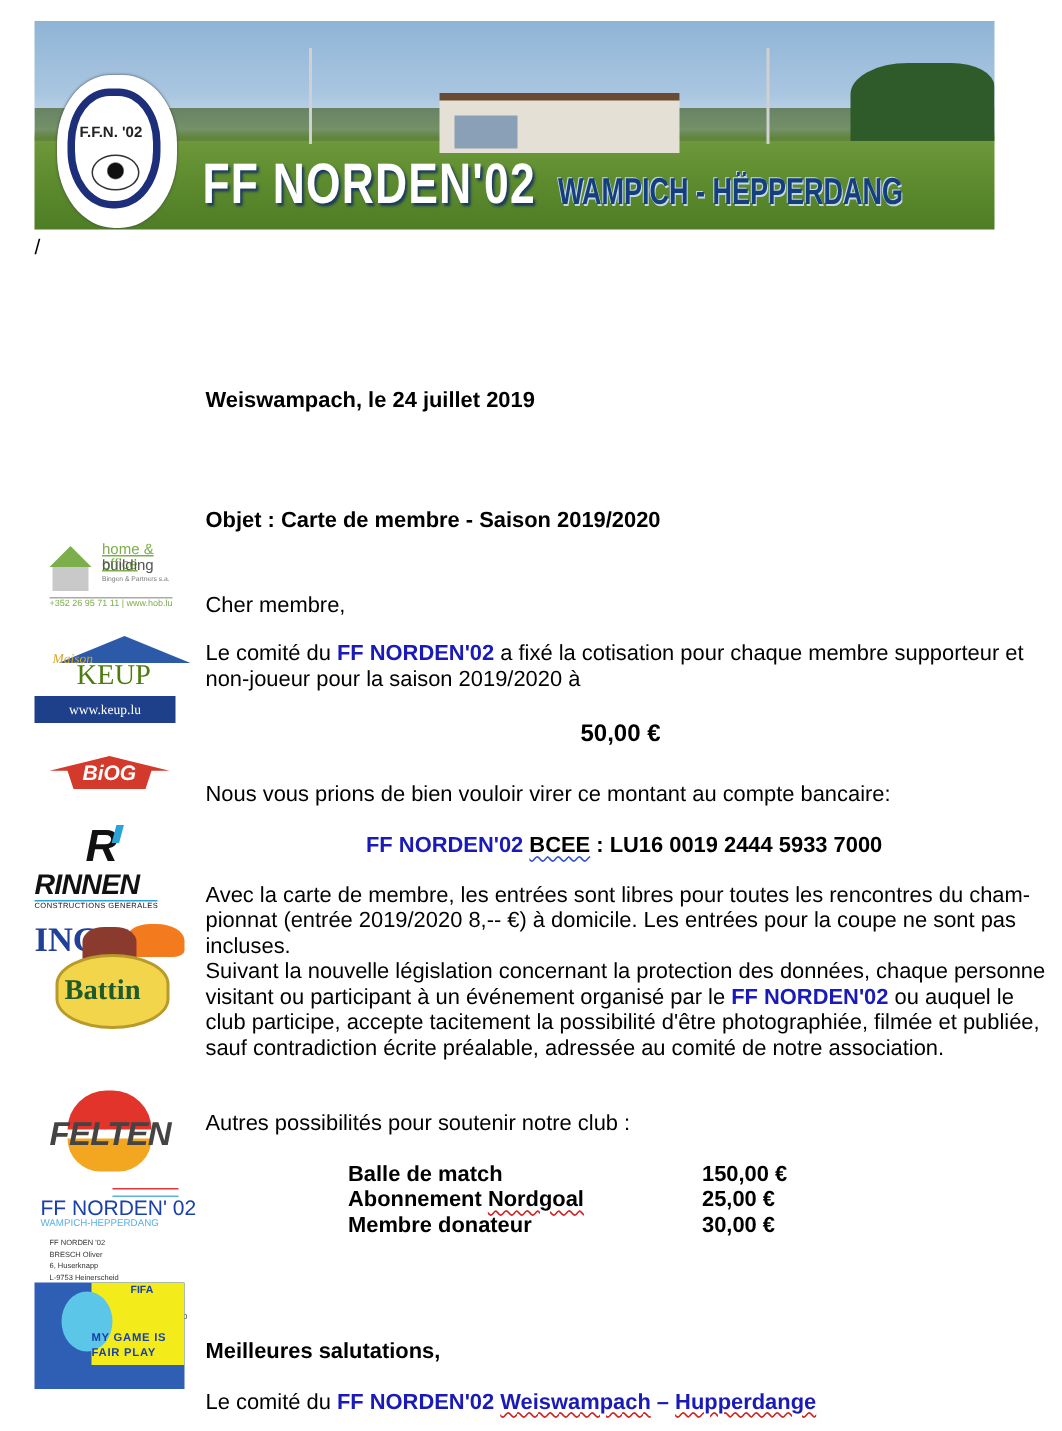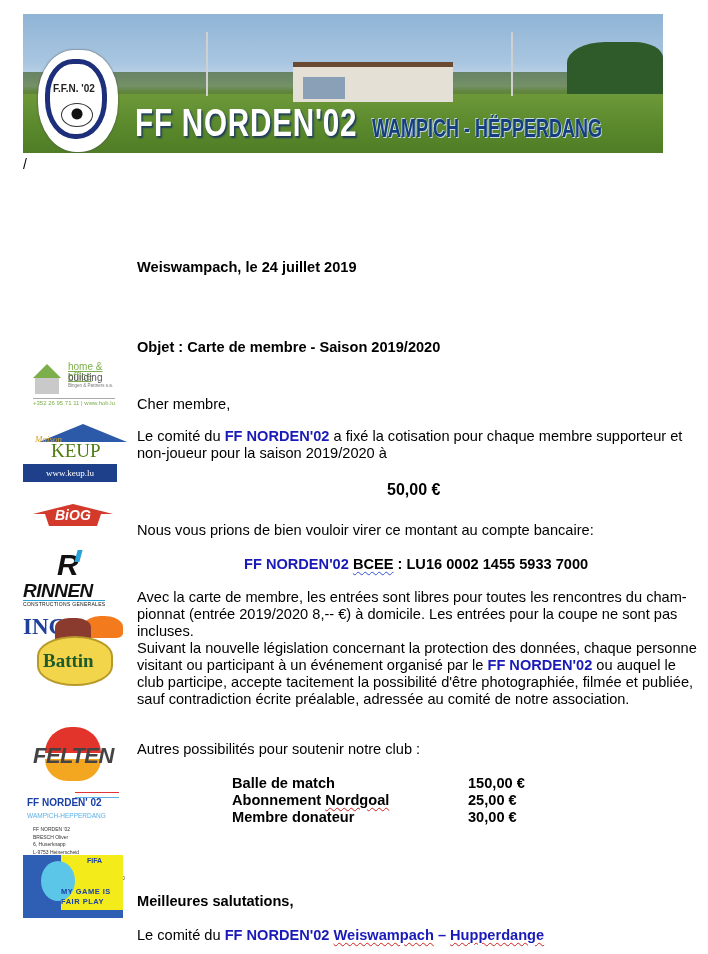--- a/index.html
+++ b/index.html
@@ -77,26 +77,26 @@
   .battin .txt { position:absolute; left:20px; top:32px; font-family:"Liberation Serif", serif; font-weight:bold;
          font-size:19px; color:#1e5a2a; }
 
   .felten { top:727px; height:56px; }
   .felten .top { position:absolute; left:22px; top:0; width:56px; height:26px; background:#e2342a; border-radius:28px 28px 0 0; }
   .felten .bot { position:absolute; left:22px; top:32px; width:56px; height:22px; background:#f3a61f; border-radius:0 0 28px 28px; }
   .felten .txt { position:absolute; left:10px; top:16px; font-size:22px; font-weight:bold; font-style:italic; color:#444; letter-spacing:-.5px; }
 
   .ffn { top:792px; height:80px; }
   .ffn .lines { position:absolute; left:52px; top:0; width:44px; height:4px; border-top:1px solid #e3343a; border-bottom:1px solid #5bb0e6; }
-  .ffn .name { position:absolute; left:4px; top:5px; font-size:10px; font-weight:bold; color:#1a40a8; white-space:nowrap; }
+  .ffn .name { position:absolute; left:4px; top:5px; font-size:14px; font-weight:normal; color:#1a40a8; white-space:nowrap; }
   .ffn .sub { position:absolute; left:4px; top:20px; font-size:6.5px; color:#5bb0e6; white-space:nowrap; }
   .ffn .addr { position:absolute; left:10px; top:34px; font-size:5px; line-height:7.5px; color:#333; white-space:pre; }
   .ffn .bank { position:absolute; left:10px; top:76px; font-size:5px; line-height:7px; color:#333; white-space:pre; }
 
-  .fifa { top:855px; height:63px; background:#2e5fb4; overflow:hidden; }
+  .fifa { top:855px; height:71px; background:#2e5fb4; overflow:hidden; }
   .fifa .yellow { position:absolute; left:38px; top:0; width:62px; height:55px; background:#f3ec1a; }
   .fifa .fig { position:absolute; left:18px; top:6px; width:34px; height:40px; border-radius:50%; background:#5bc6e8; }
   .fifa .logo { position:absolute; left:64px; top:2px; font-size:7px; font-weight:bold; color:#1a40a8; }
   .fifa .slogan { position:absolute; left:38px; top:32px; font-size:7.5px; font-weight:bold; color:#1a40a8; line-height:10px; letter-spacing:.5px; }
 
   
   .body { position:absolute; left:137px; top:0; width:565px; }
   .p { position:absolute; left:0; white-space:nowrap; line-height:17px; }
   .bold { font-weight:bold; }
   .blue { color:#1a1ab8; font-weight:bold; }
@@ -202,21 +202,21 @@
   <div class="p" style="top:428px">
     <span>Le comité du </span><span class="blue">FF NORDEN'02</span><span> a fixé la cotisation pour chaque membre supporteur et</span>
   </div>
   <div class="p" style="top:445px">non-joueur pour la saison 2019/2020 à</div>
 
   <div class="amount" style="top:481px">50,00 €</div>
 
   <div class="p" style="top:522px">Nous vous prions de bien vouloir virer ce montant au compte bancaire:</div>
 
   <div class="bank-line" style="top:556px">
-    <span class="blue">FF NORDEN'02</span><span>&nbsp;</span><span class="squig-blue">BCEE</span><span> : LU16 0002 1455 5933 7000</span>
+    <span class="blue">FF NORDEN'02</span><span>&nbsp;</span><span class="squig-blue">BCEE</span><span> : LU16 0019 2444 5933 7000</span>
   </div>
 
   <div class="p" style="top:589px">Avec la carte de membre, les entrées sont libres pour toutes les rencontres du cham-</div>
   <div class="p" style="top:606px">pionnat (entrée 2019/2020   8,-- €) à domicile. Les entrées pour la coupe ne sont pas</div>
   <div class="p" style="top:623px">incluses.</div>
 
   <div class="p" style="top:640px">Suivant la nouvelle législation concernant la protection des données, chaque personne</div>
   <div class="p" style="top:657px">
     <span>visitant ou participant à un événement organisé par le </span><span class="blue">FF NORDEN'02</span><span> ou auquel le</span>
   </div>

